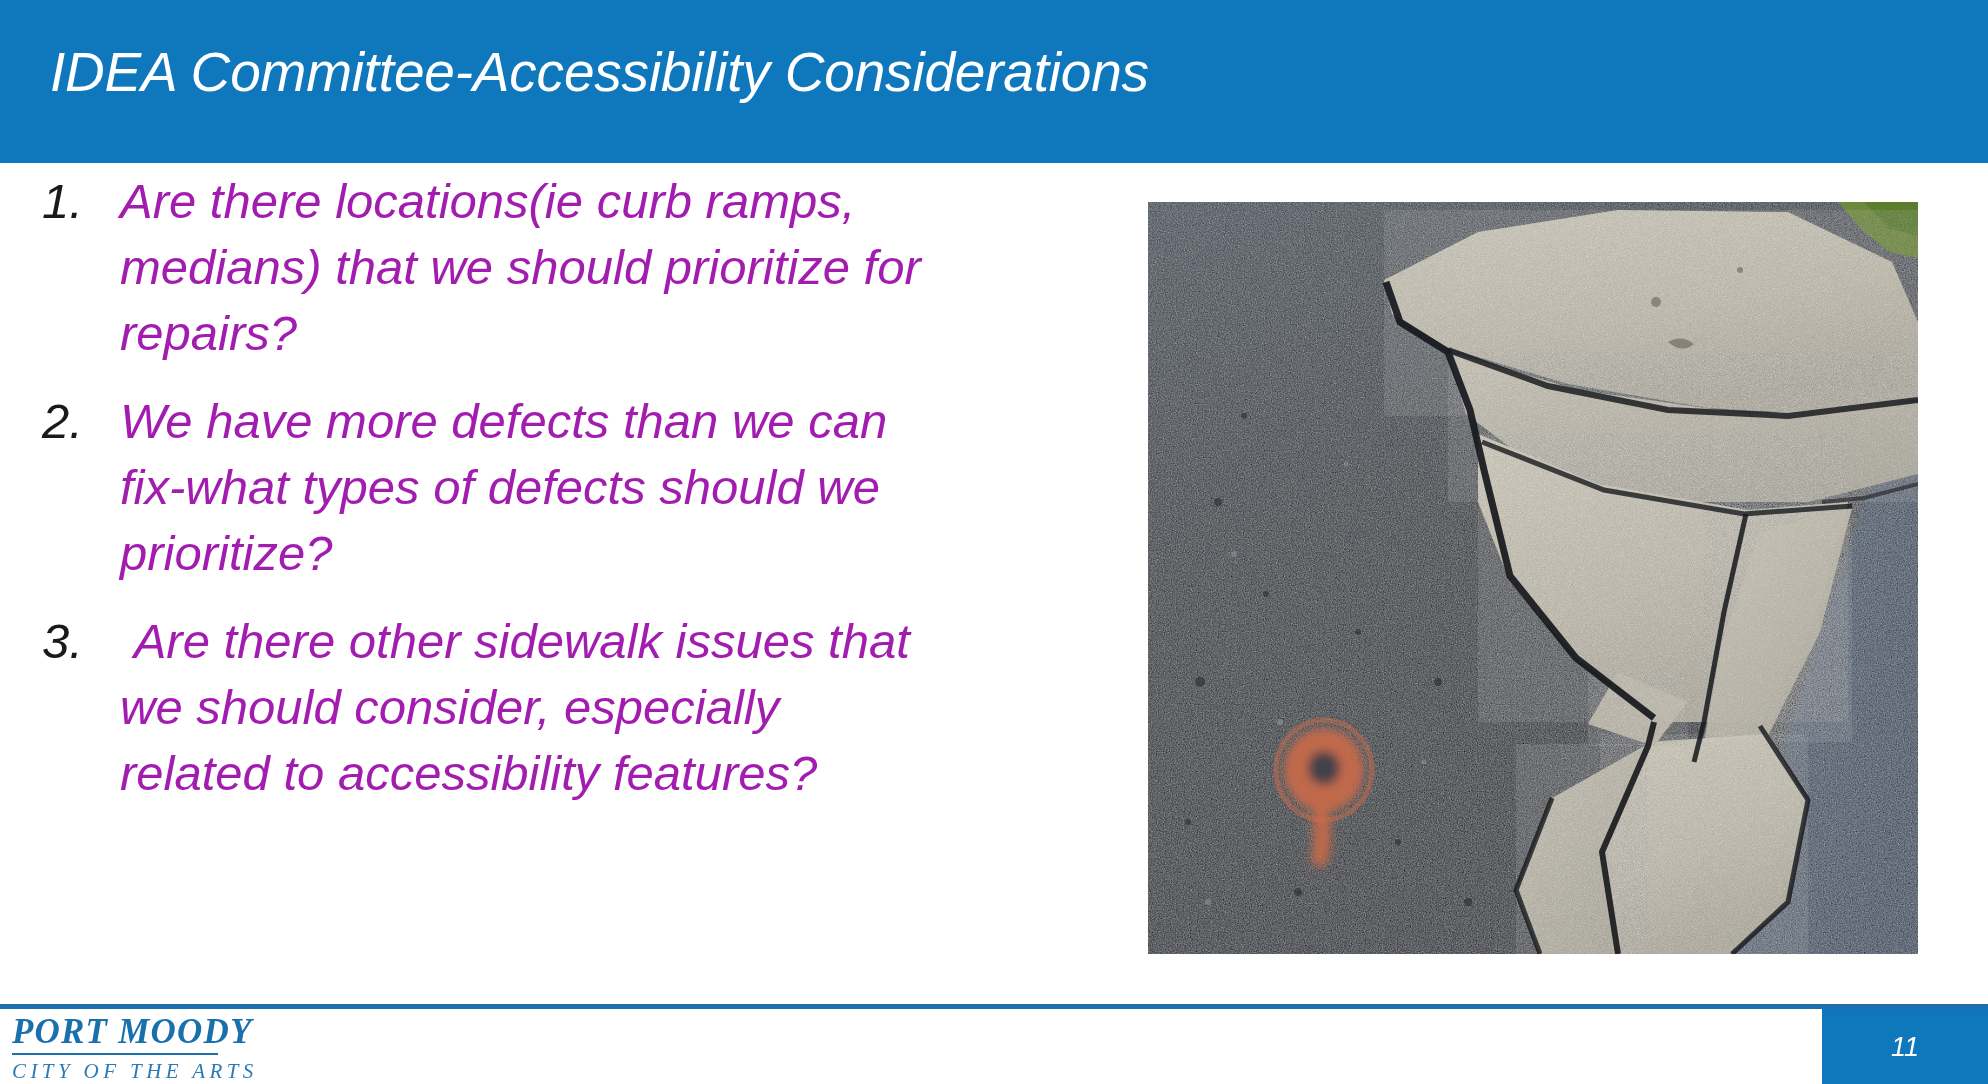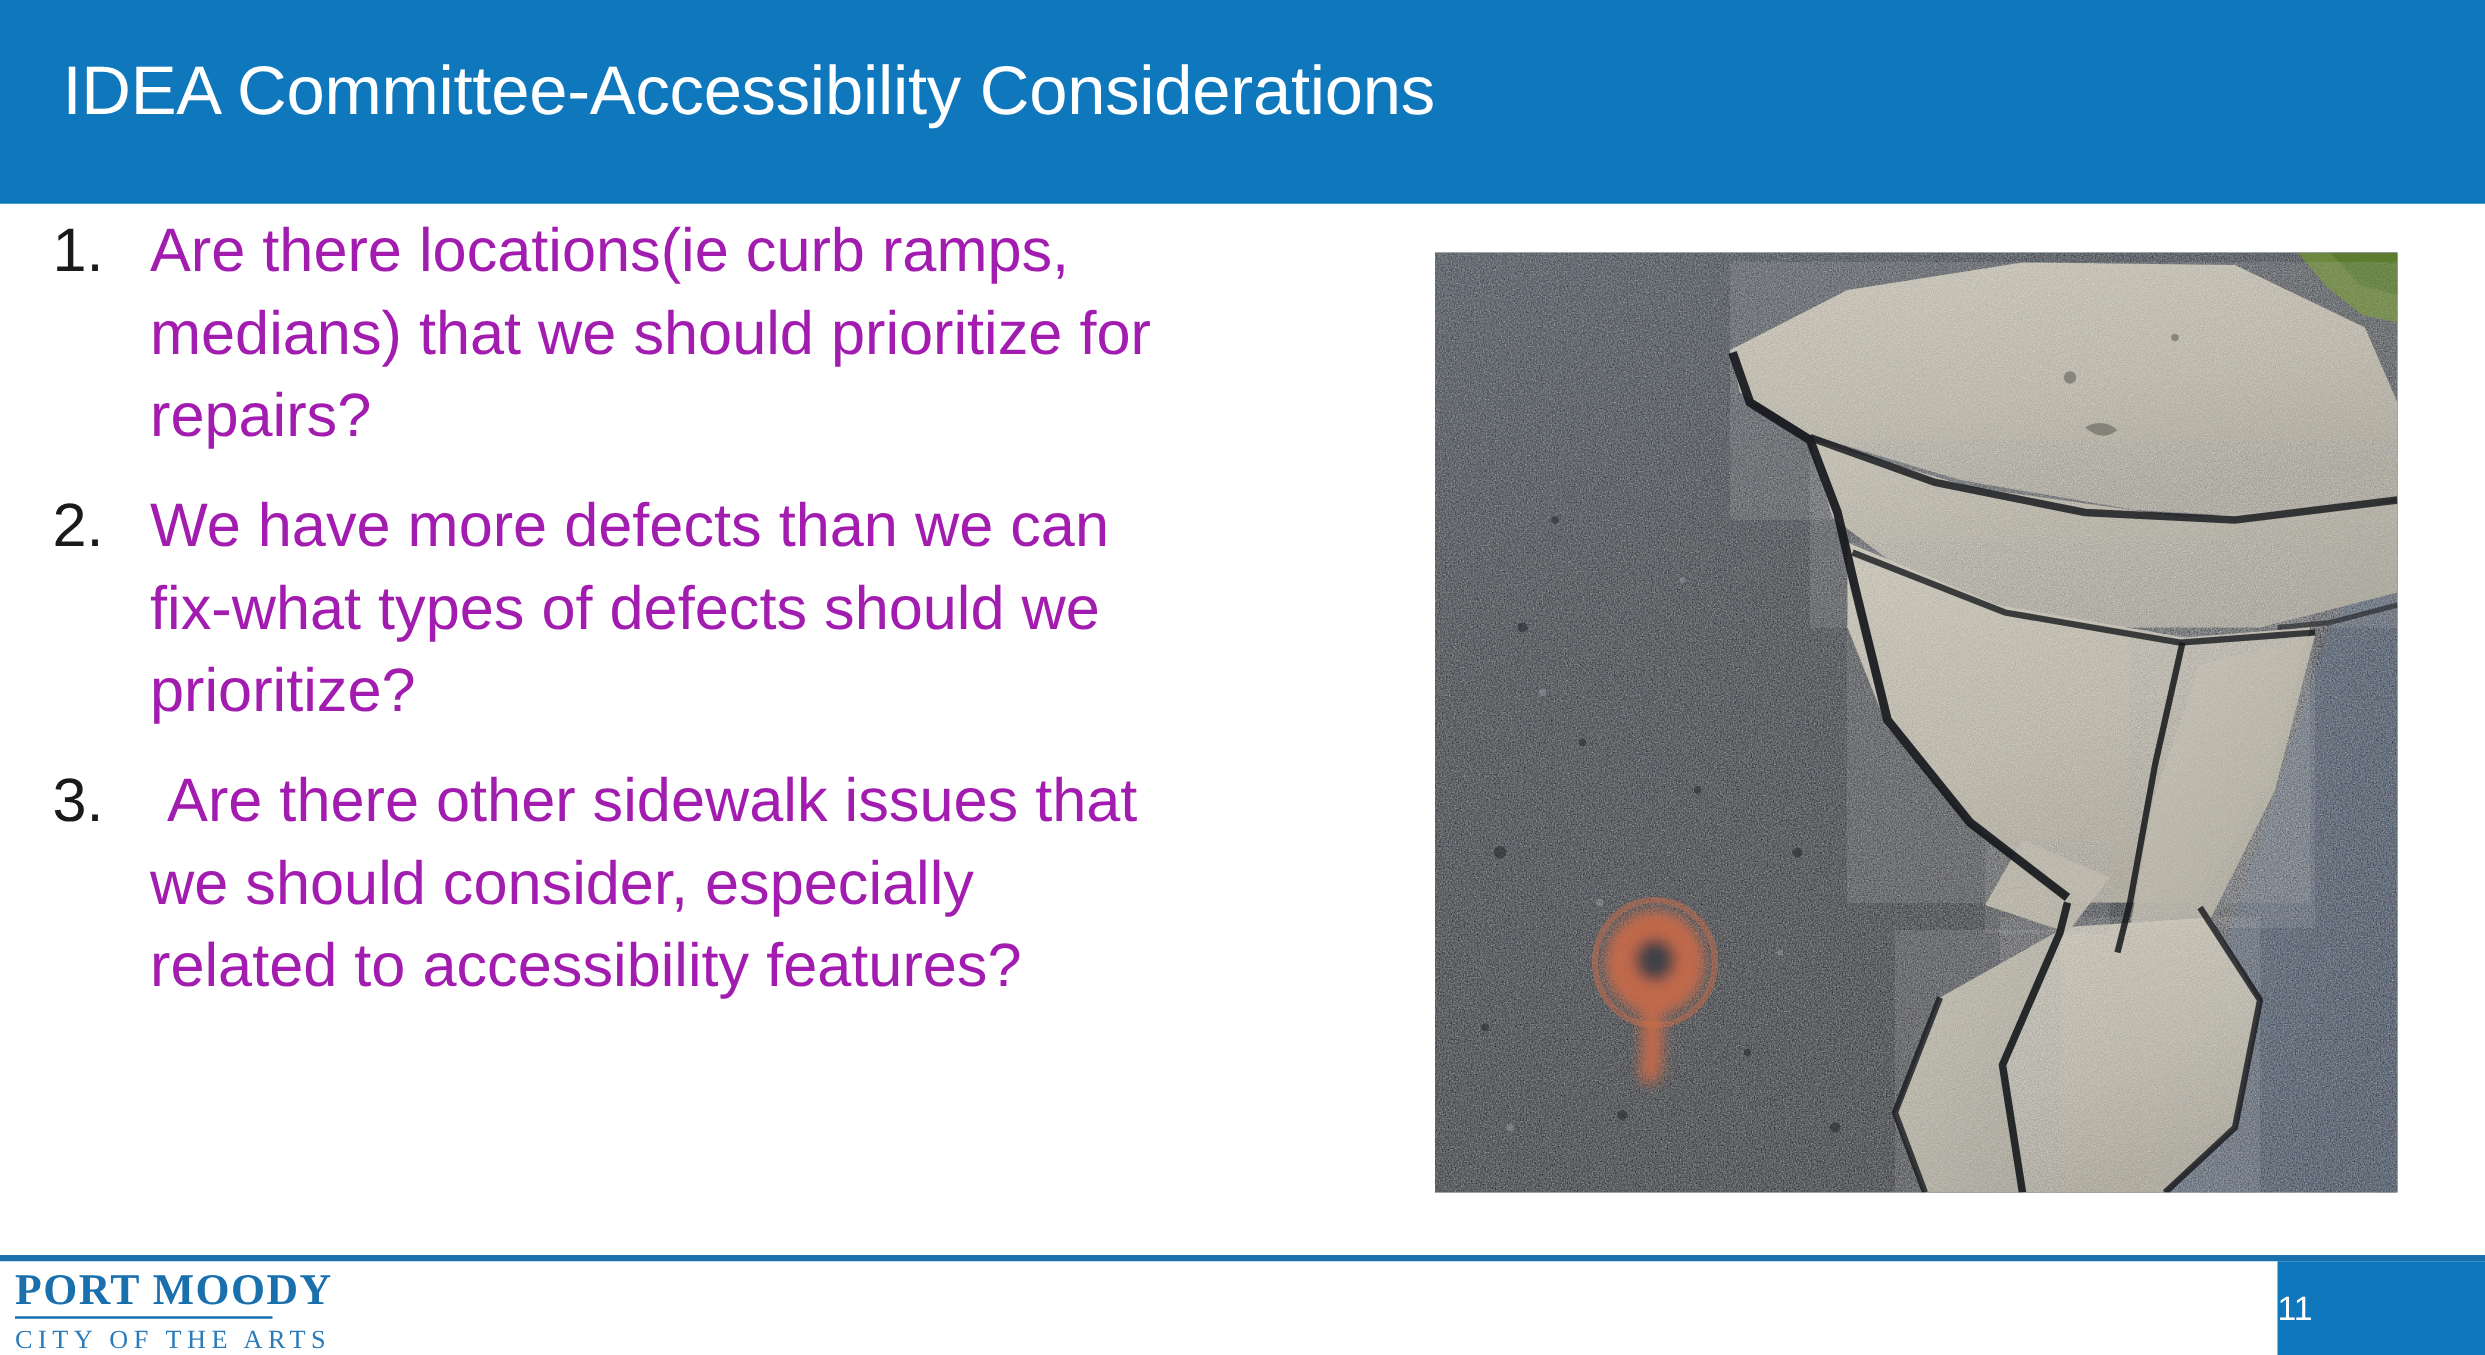--- a/index.html
+++ b/index.html
@@ -6,20 +6,21 @@
   html, body {
     width:1988px; height:1084px;
     background:#ffffff;
     font-family:"Liberation Sans", sans-serif;
     overflow:hidden;
   }
   .slide {
     position:relative;
     width:1988px; height:1084px;
     background:#ffffff;
+    font-style:italic;
   }
 
   
   .header-bar {
     position:absolute;
     left:0; top:0;
     width:1988px; height:163px;
     background:#0f77bc;
   }
   .header-title {
@@ -113,21 +114,21 @@
     color:#2a7bb8;
     white-space:nowrap;
   }
   .page-number-box {
     position:absolute;
     left:1822px; top:1009px;
     width:166px; height:75px;
     background:#0f77bc;
     display:flex;
     align-items:center;
-    justify-content:flex-start;
+    justify-content:center;
   }
   .page-number-text {
     color:#ffffff;
     font-size:27px;
     line-height:30px;
     font-weight:400;
   }
 </style>
 </head>
 <body>

